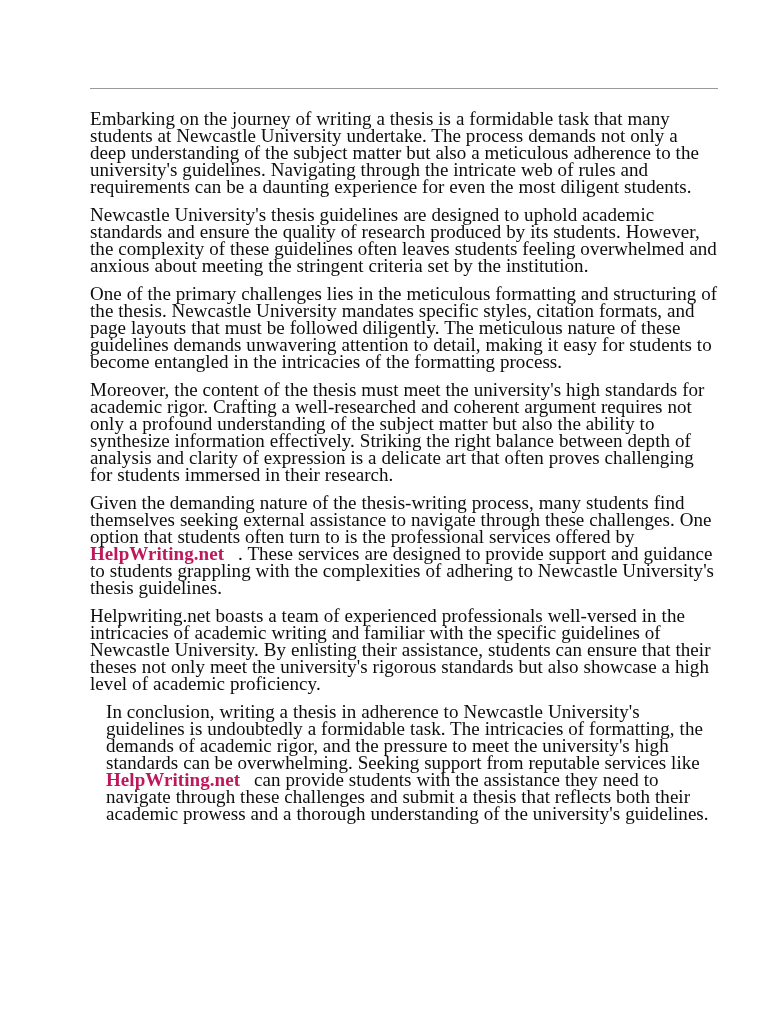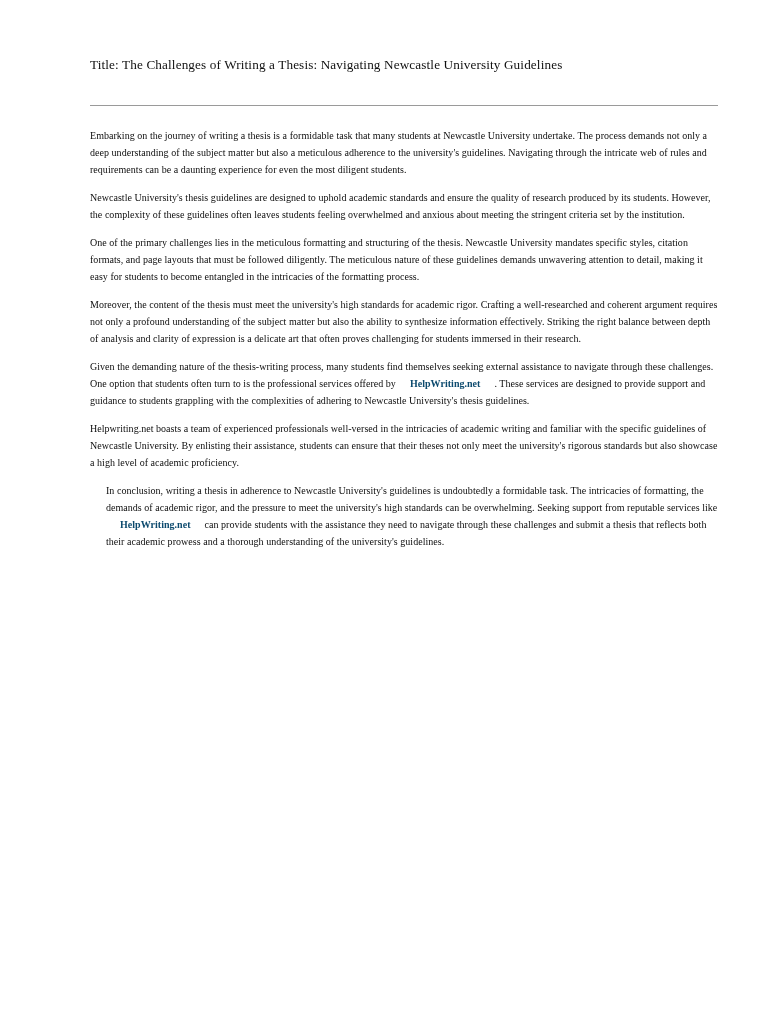--- a/index.html
+++ b/index.html
@@ -41,55 +41,54 @@
     border-top: 1px solid #9a9a9a;
     height: 0;
     width: 628px;
     position: relative;
     top: 32px;
   }
   .body-blocks {
     margin-top: 53px;
   }
   p.para {
-    font-size: 10px;
+    font-size: 19px;
     line-height: 17px;
     margin: 0 0 11px 0;
     color: #0d0d0d;
     text-align: left;
     letter-spacing: 0.003em;
     word-spacing: 0.004em;
   }
   p.para:last-child {
     margin-bottom: 0;
     margin-left: 16px;
   }
   a.inline-link,
   span.inline-link {
-    color: #0c4a6e;
+    color: #be185d;
     font-weight: bold;
     text-decoration: none;
     white-space: nowrap;
   }
   .lead-gap {
     display: inline-block;
     width: 14px;
   }
   .trail-gap {
     display: inline-block;
     width: 14px;
   }
 </style>
 </head>
 <body>
 
 <div class="page">
   <div class="content">
 
-    <div class="doc-title" id="title-el">Title: The Challenges of Writing a Thesis: Navigating Newcastle University Guidelines</div>
 
     <hr class="title-rule">
 
     <div class="body-blocks">
 
       <p class="para">
         <span>Embarking on the journey of writing a thesis is a formidable task that many students at Newcastle University undertake. The process demands not only a deep understanding of the subject matter but also a meticulous adherence to the university's guidelines. Navigating through the intricate web of rules and requirements can be a daunting experience for even the most diligent students.</span>
       </p>
 
       <p class="para">

